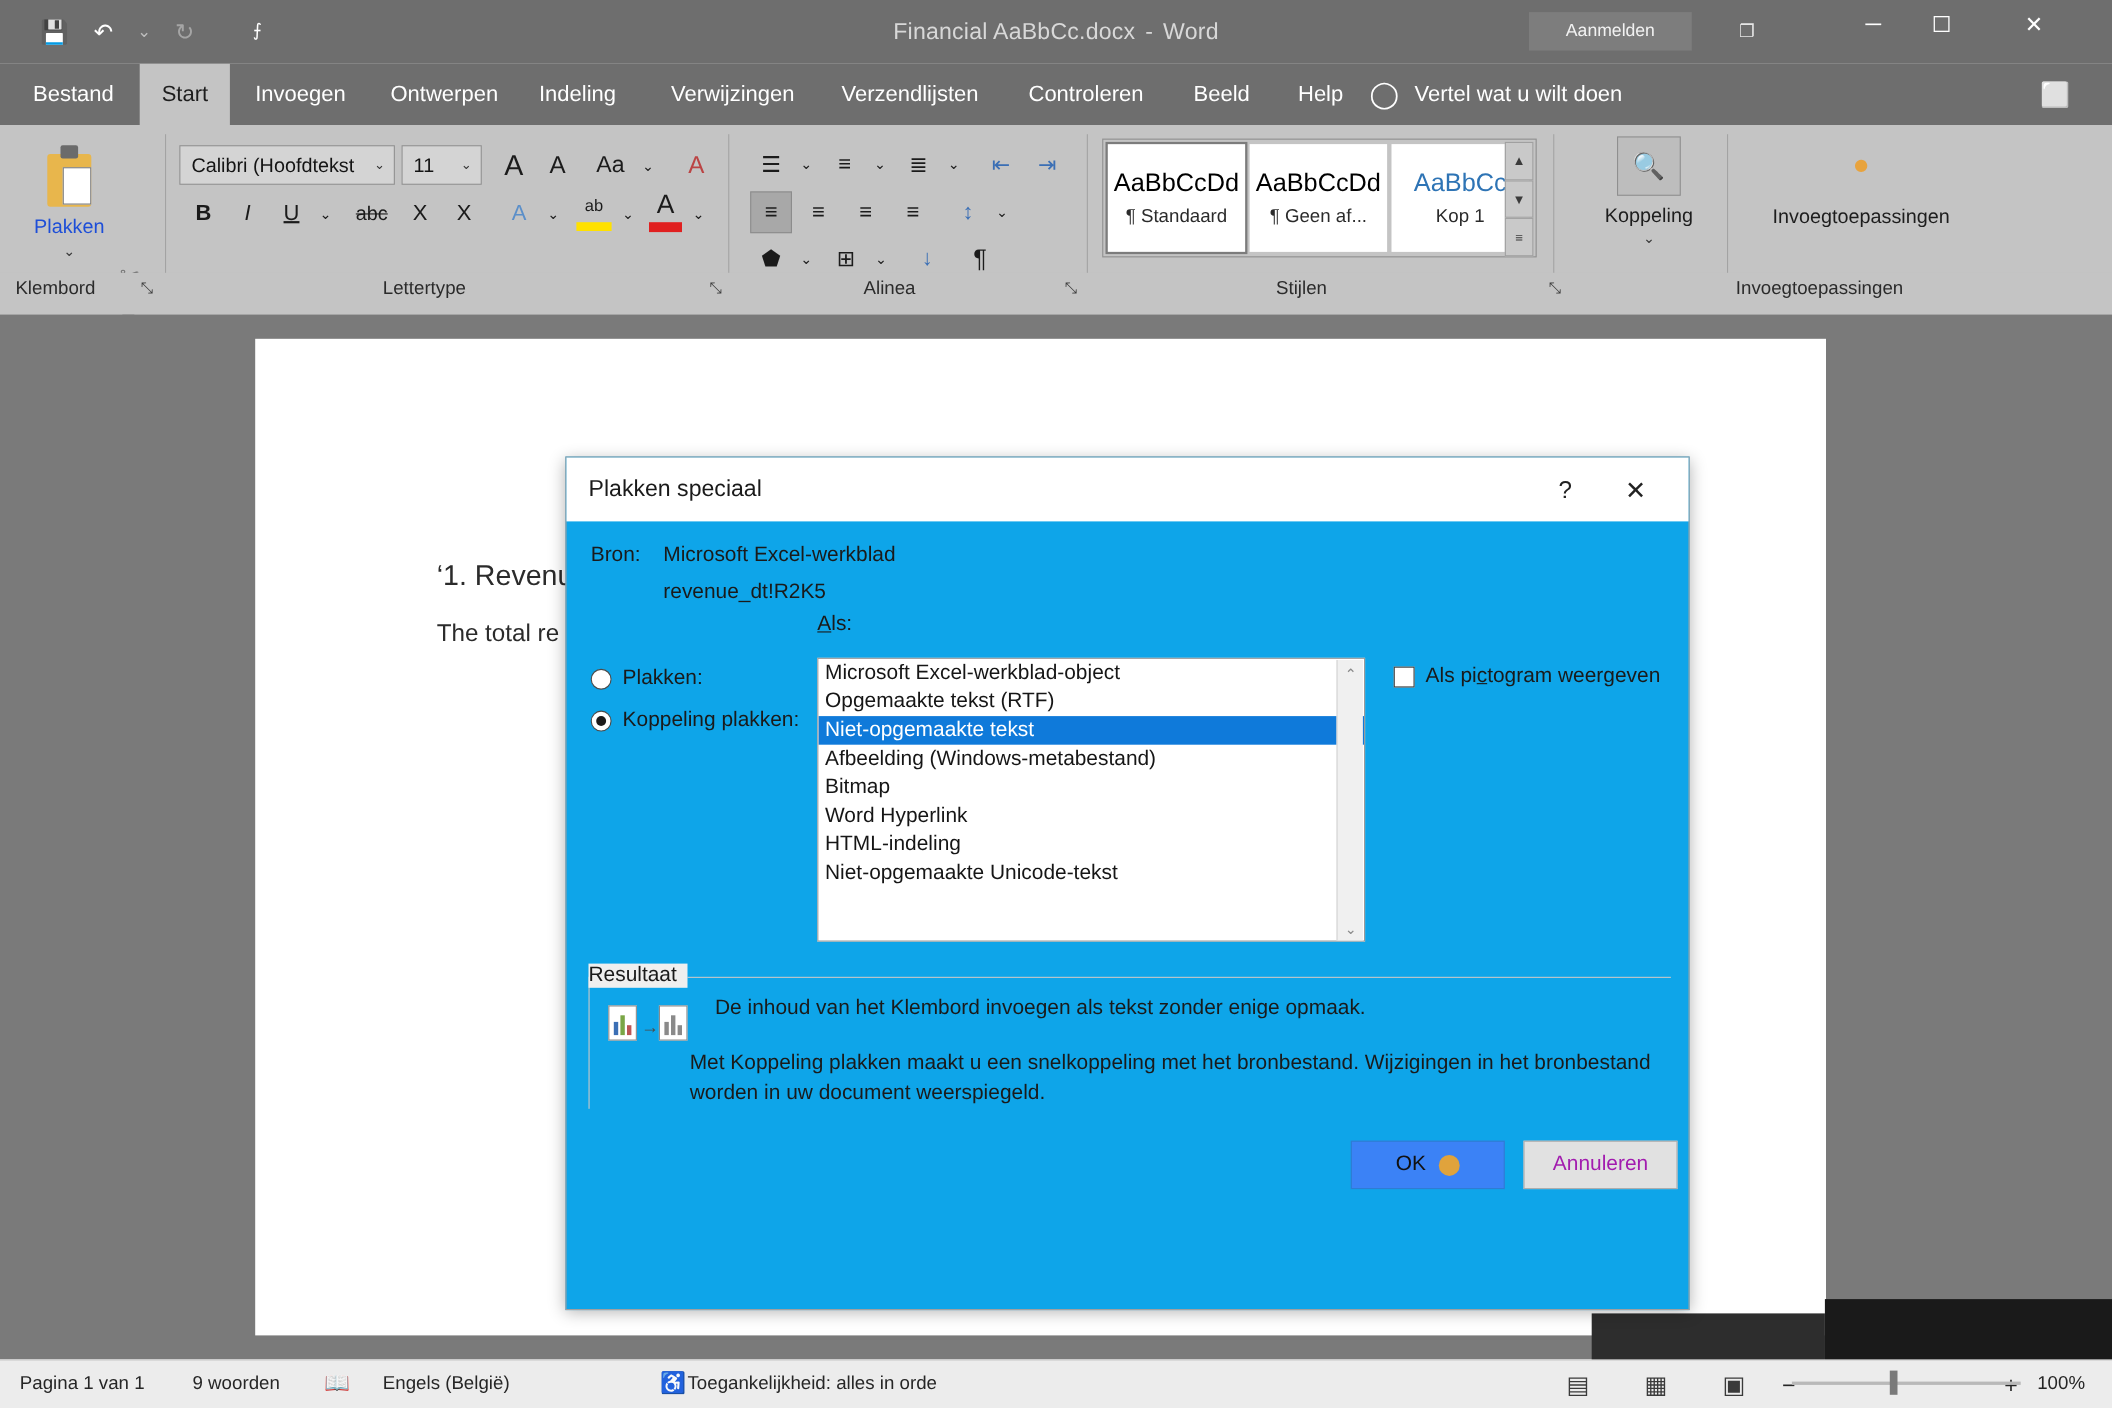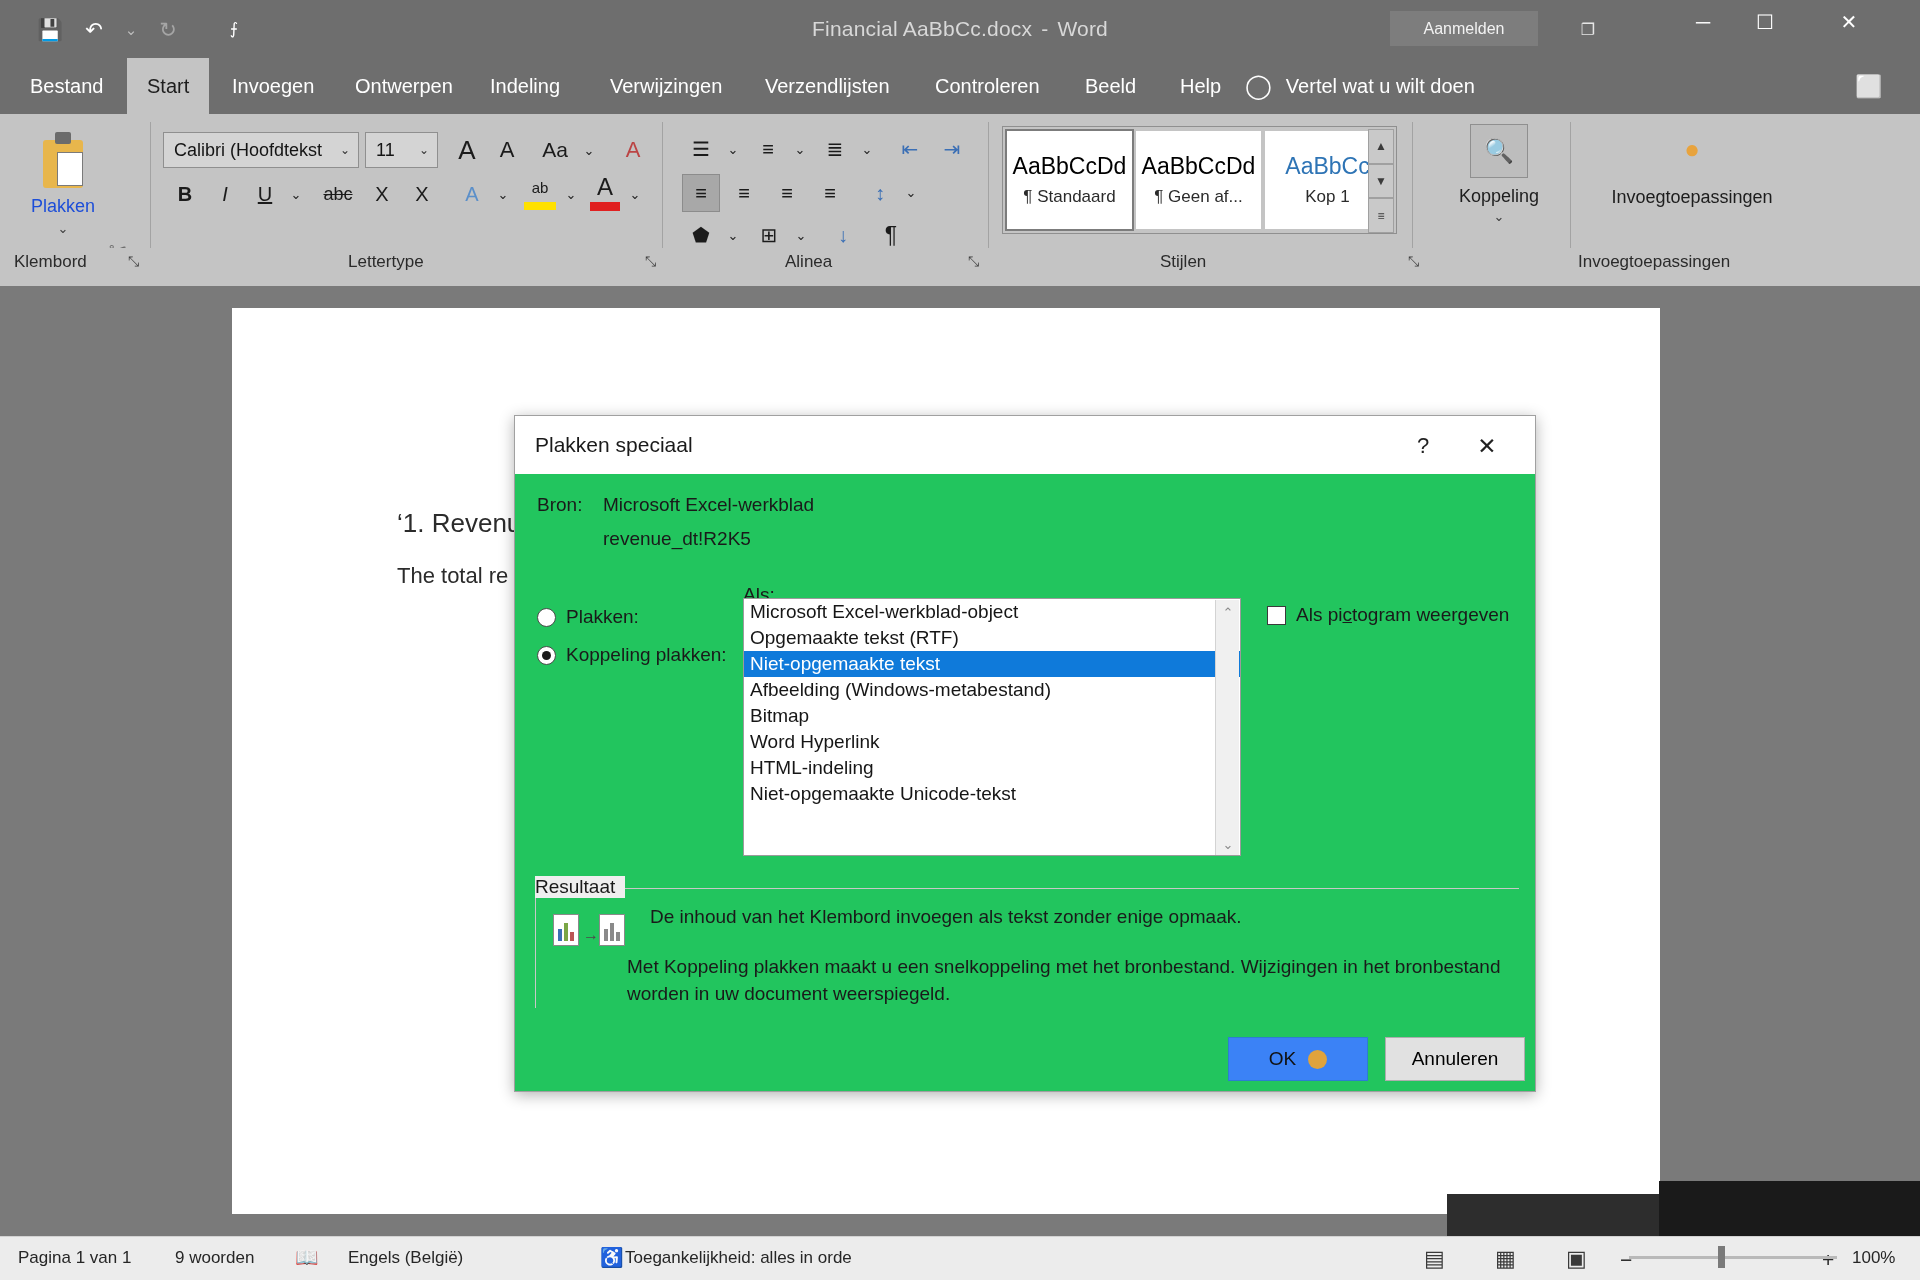--- a/index.html
+++ b/index.html
@@ -138,38 +138,38 @@
   #page{ position:absolute; left:232px; top:22px; width:1428px; height:906px; background:#ffffff; }
   .doc-h{ position:absolute; left:165px; font-size:26px; color:#2b2b2b; }
   .doc-p{ position:absolute; left:165px; font-size:22px; color:#2b2b2b; }
 
   
   #dark-panel-a{ position:absolute; left:1447px; top:908px; width:212px; height:304px; background:#2d2d2d; }
   #dark-panel-b{ position:absolute; left:1659px; top:895px; width:261px; height:317px; background:#1a1a1a; }
 
   
   #dialog{
-    position:absolute; left:514px; top:415px; width:1022px; height:677px;
-    background:#22c55e; border:1px solid #a0a0a0;
+    position:absolute; left:514px; top:415px; width:1022px; height:776px;
+    background:#0ea5e9; border:1px solid #a0a0a0;
     box-shadow:0 3px 14px rgba(0,0,0,.3);
   }
   #dlg-title-bar{ position:absolute; left:0; top:0; width:100%; height:58px; background:#ffffff; }
   #dlg-title{ position:absolute; left:20px; top:17px; font-size:21px; color:#1a1a1a; }
   #dlg-help{ position:absolute; right:92px; top:14px; width:40px; height:32px; display:flex; align-items:center; justify-content:center; font-size:22px; color:#222; }
   #dlg-close{ position:absolute; right:28px; top:14px; width:40px; height:32px; display:flex; align-items:center; justify-content:center; font-size:23px; color:#222; }
 
   .lbl{ position:absolute; font-size:19px; color:#1a1a1a; }
   .u{ text-decoration:underline; }
 
   #radio-paste{ position:absolute; left:22px; top:190px; display:flex; align-items:center; }
   #radio-link{ position:absolute; left:22px; top:228px; display:flex; align-items:center; }
   .radio{ width:19px; height:19px; border:1.6px solid #4b4b4b; border-radius:50%; background:#fff; position:relative; margin-right:10px; }
   .radio.on::after{ content:""; position:absolute; left:4px; top:4px; width:9px; height:9px; background:#1a1a1a; border-radius:50%; }
 
-  #als-label{ position:absolute; left:228px; top:168px; font-size:19px; color:#1a1a1a;text-align:center; }
+  #als-label{ position:absolute; left:228px; top:141px; font-size:19px; color:#1a1a1a;text-align:center; }
   #listbox{
     position:absolute; left:228px; top:182px; width:498px; height:258px;
     background:#ffffff; border:1px solid #9b9b9b; overflow:hidden;
   }
   .litem{ height:26px; padding:0 6px; font-size:19px; color:#161616; display:flex; align-items:center; white-space:nowrap; }
   .litem.sel{ background:#0f7ada; color:#ffffff; }
   #lb-scroll{ position:absolute; right:1px; top:1px; width:24px; height:256px; background:#f0f0f0; border-left:1px solid #d3d3d3; }
   .lb-arrow{ position:absolute; left:0; width:24px; height:24px; display:flex; align-items:center; justify-content:center; font-size:13px; color:#8a8a8a; }
   #lb-up{ top:0; } #lb-dn{ bottom:0; }
 
@@ -190,21 +190,21 @@
 
   #btn-ok{
     position:absolute; left:1228px; top:1037px; width:140px; height:44px;
     background:#3b82f6; border:1.6px solid #2d7dd2; display:flex; align-items:center; justify-content:center;
     font-size:19px; color:#111;
   }
   #ok-dot{ width:19px; height:19px; border-radius:50%; background:#e0a33c; margin-left:12px; }
   #btn-cancel{
     position:absolute; left:1385px; top:1037px; width:140px; height:44px;
     background:#e1e1e1; border:1px solid #adadad; display:flex; align-items:center; justify-content:center;
-    font-size:19px; color:#000000;
+    font-size:19px; color:#a21caf;
   }
 
   
   #statusbar{
     position:absolute; left:0; top:1236px; width:1920px; height:55px;
     background:#ececec; border-top:1px solid #d2d2d2;
   }
   .sb{ position:absolute; top:11px; font-size:17px; color:#262626; }
   .sbico{ position:absolute; top:9px; font-size:19px; color:#3a3a3a; }
   #zoom-track{ position:absolute; left:1629px; top:1256px; width:208px; height:3px; background:#b9b9b9; }

